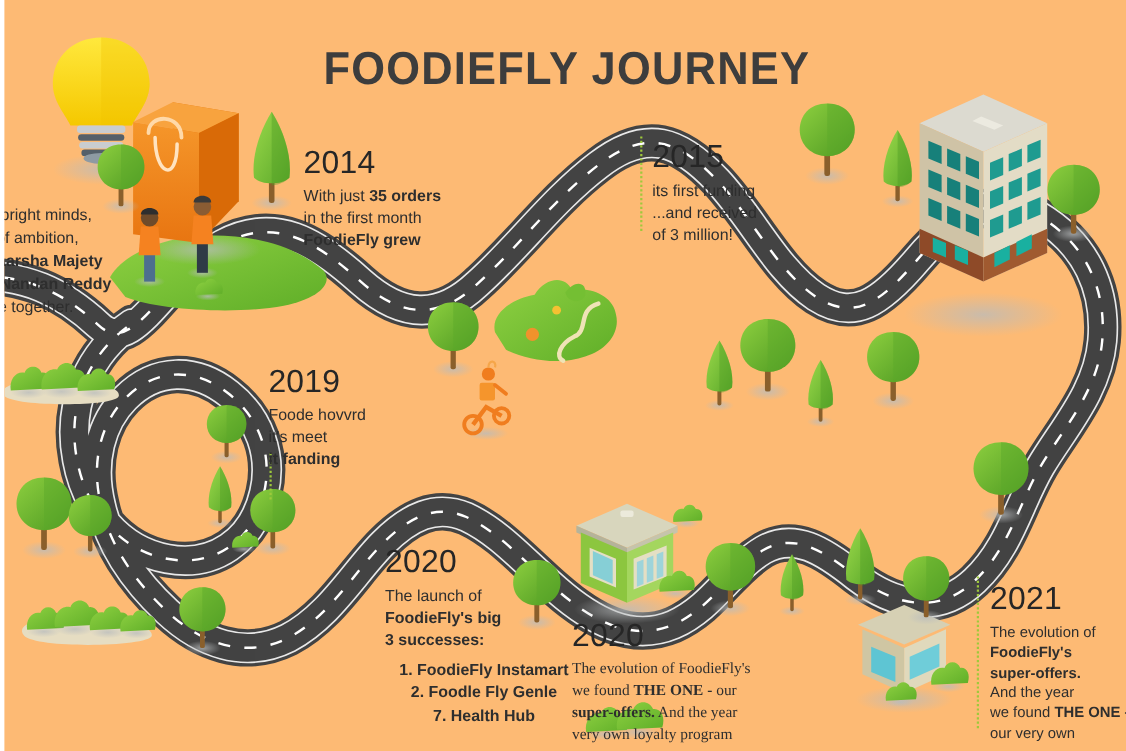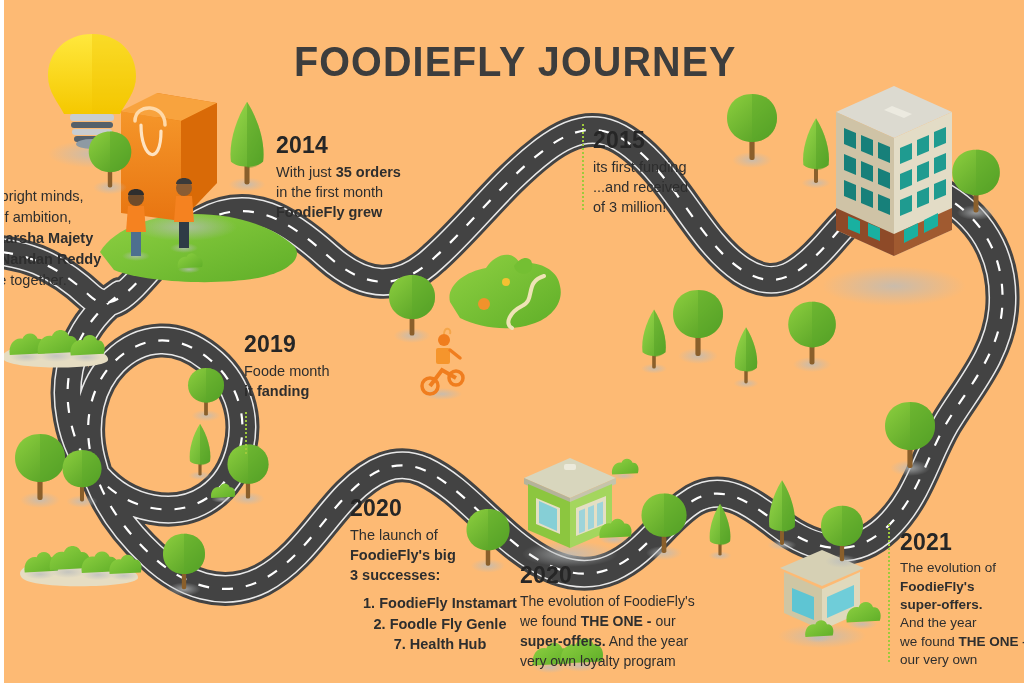--- a/index.html
+++ b/index.html
@@ -19,21 +19,21 @@
     font-size:42px;font-weight:bold;letter-spacing:1.2px;
     color:#3d3d3d;
     font-family:"Liberation Sans","DejaVu Sans",sans-serif;
     transform:scaleX(.94);transform-origin:left top;
     white-space:nowrap;
   }
 
   
   .milestone{position:absolute;}
   .m-year{
-    font-size:23px;font-weight:bold;color:#262626;
+    font-size:29px;font-weight:normal;color:#262626;
     letter-spacing:.2px;line-height:1.1;margin-bottom:4px;
   }
   .m-body{font-size:14.5px;line-height:1.38;color:#2e2e2e;}
   .m-body .b{font-weight:bold;}
   .m-list{font-size:14.5px;line-height:1.42;color:#2e2e2e;font-weight:bold;margin-top:8px;text-align:center;}
   .m-list div{white-space:nowrap;}
   .dotline{
     position:absolute;width:0;border-left:2px dotted #9ec93b;
   }
 
@@ -42,21 +42,21 @@
   #m-2014{left:272px;top:133px;width:160px;}
   #m-2015{left:589px;top:128px;width:140px;}
   #dot-2015{left:578px;top:124px;height:86px;}
   #m-2019{left:240px;top:332px;width:160px;}
   #dot-2019{left:241px;top:412px;height:42px;}
   #m-2020a{left:346px;top:496px;width:180px;}
   #m-2020b{left:516px;top:563px;width:200px;}
   #m-2021{left:896px;top:530px;width:135px;}
   #dot-2021{left:884px;top:524px;height:138px;}
   #m-2021 .m-body{font-size:13.5px;line-height:1.36;}
-  #m-2020b .m-body{font-size:14px;line-height:1.42;}
+  #m-2020b .m-body{font-size:14px;line-height:1.42;font-family:Liberation Serif, serif;}
 </style>
 </head>
 <body>
 
 <div id="stage">
 
   <svg class="layer" viewBox="0 0 1024 683" width="1024" height="683">
     <defs>
 
       <path id="roadpath" d="
@@ -524,21 +524,22 @@
       <div>its first funding</div>
       <div>...and received</div>
       <div>of 3 million!</div>
     </div>
   </div>
 
   <div class="dotline" id="dot-2019"></div>
   <div class="milestone" id="m-2019">
     <div class="m-year">2019</div>
     <div class="m-body">
-      <div>Foode month</div>
+      <div>Foode hovvrd</div>
+      <div>it's meet</div>
       <div class="b">it fanding</div>
     </div>
   </div>
 
   <div class="milestone" id="m-2020a">
     <div class="m-year">2020</div>
     <div class="m-body">
       <div>The launch of</div>
       <div class="b">FoodieFly's big</div>
       <div class="b">3 successes:</div>

